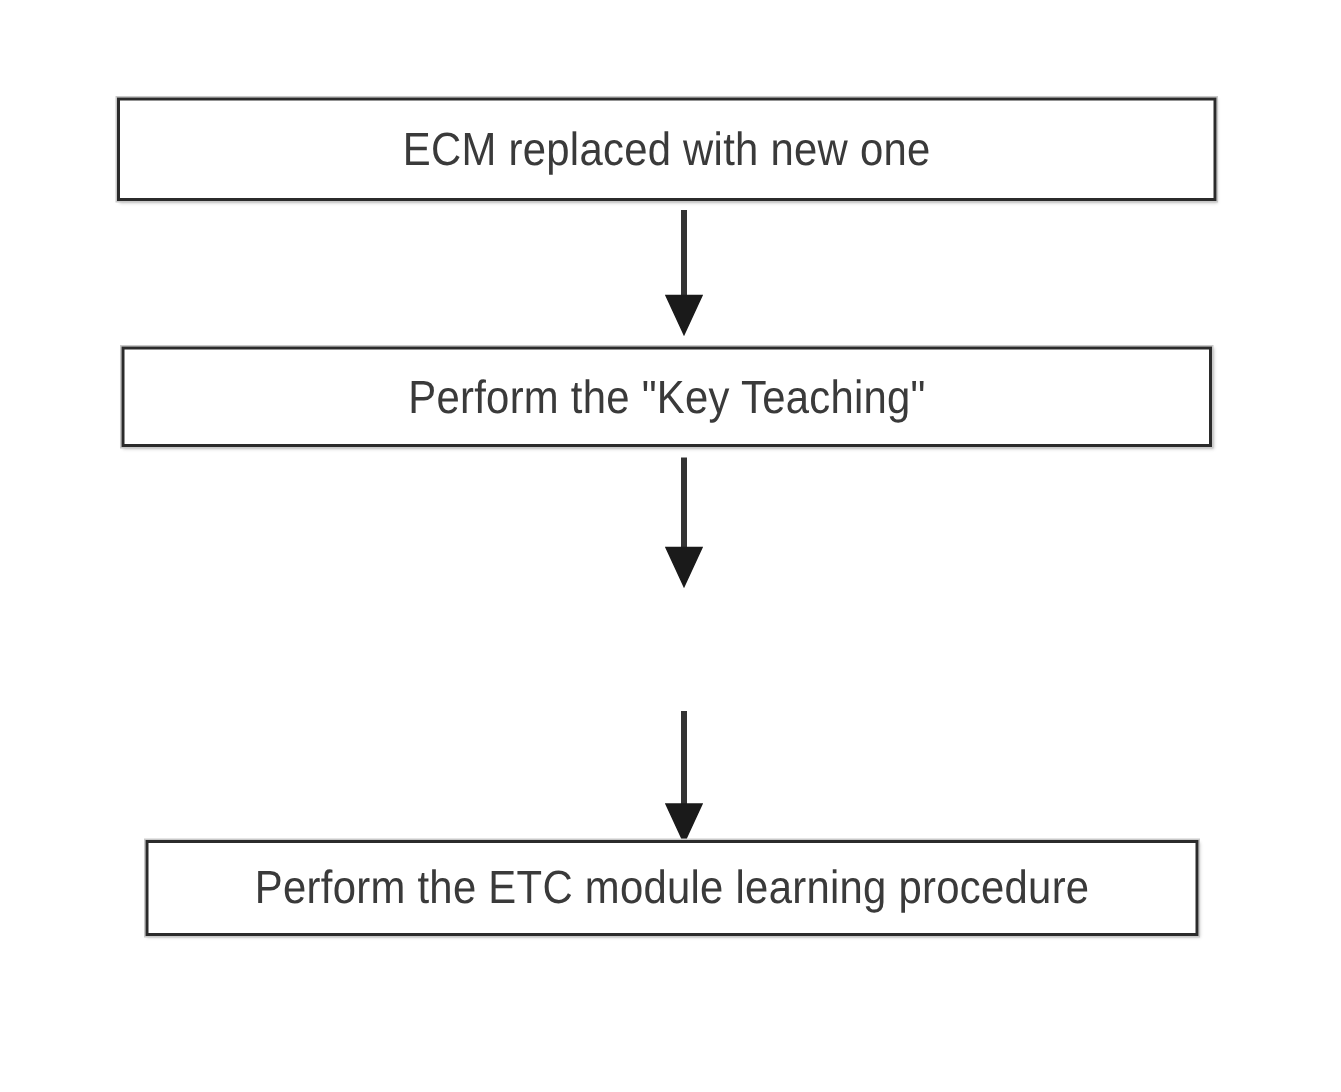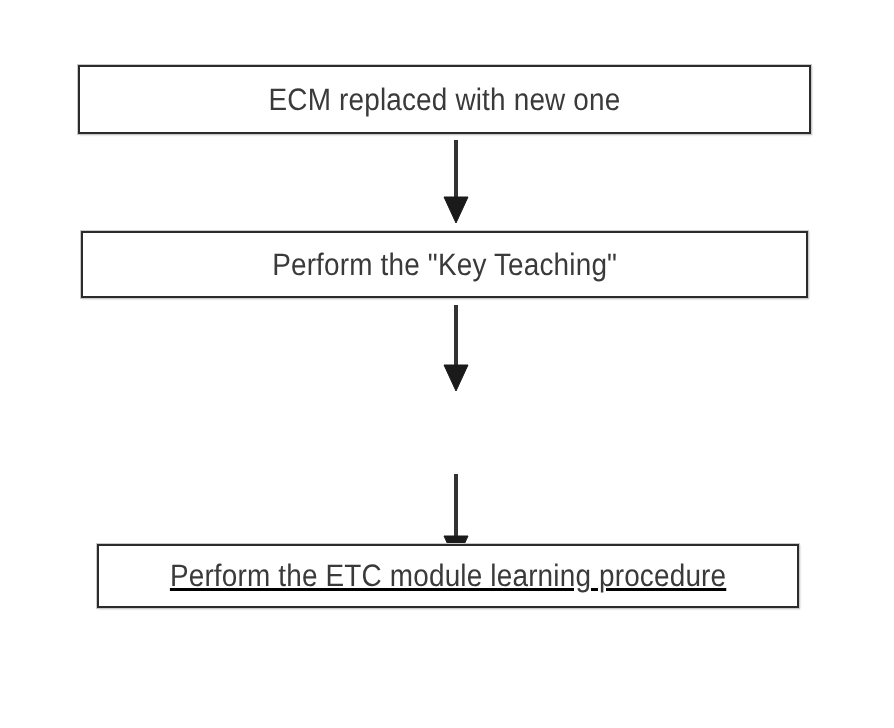--- a/index.html
+++ b/index.html
@@ -38,21 +38,21 @@
     letter-spacing: 0.2px;
     white-space: nowrap;
     transform: scaleX(0.90);
     transform-origin: center center;
     text-rendering: geometricPrecision;
   }
 
   #node-1 { left: 78px;  top: 65px;  width: 733px; height: 69px; }
   #node-2 { left: 81px;  top: 231px; width: 727px; height: 67px; }
   #node-3 { left: 93px;  top: 401px; width: 706px; height: 67px; }
-  #node-4 { left: 97px;  top: 544px; width: 702px; height: 64px; text-decoration: underline; }
+  #node-4 { left: 97px;  top: 560px; width: 702px; height: 64px; }
 
   
   .connector {
     position: absolute;
     left: 0;
     top: 0;
     width: 894px;
     height: 728px;
     pointer-events: none;
   }

